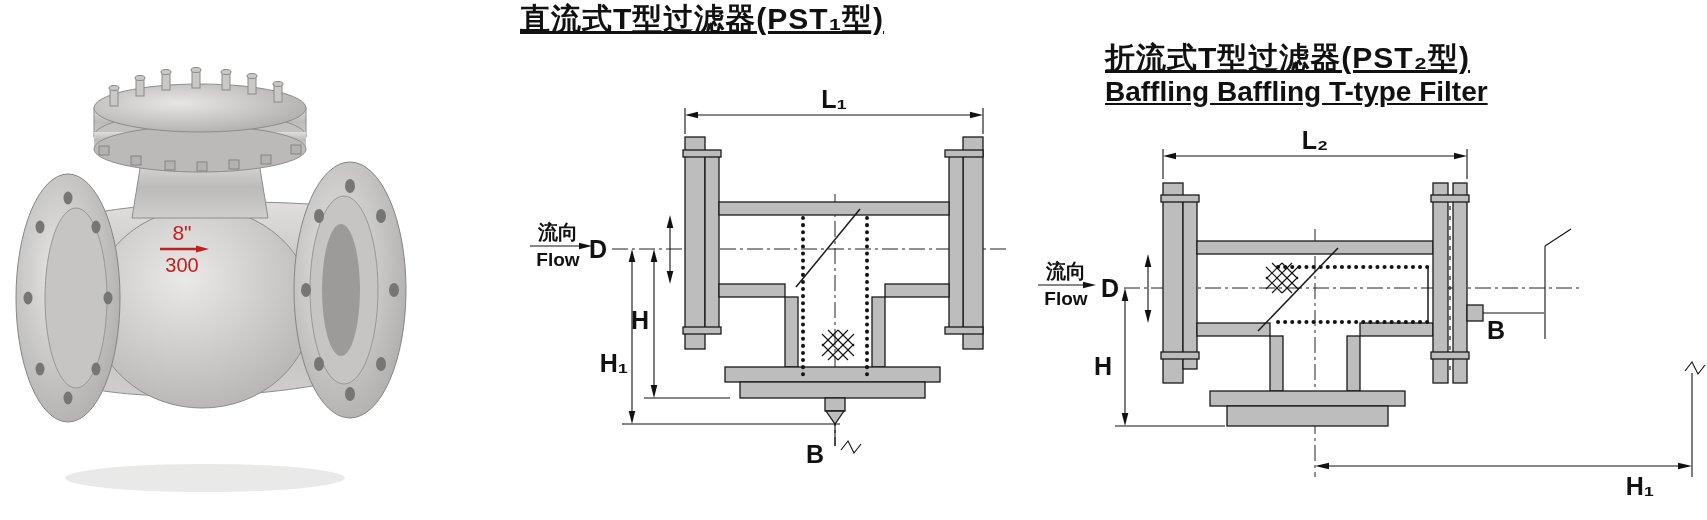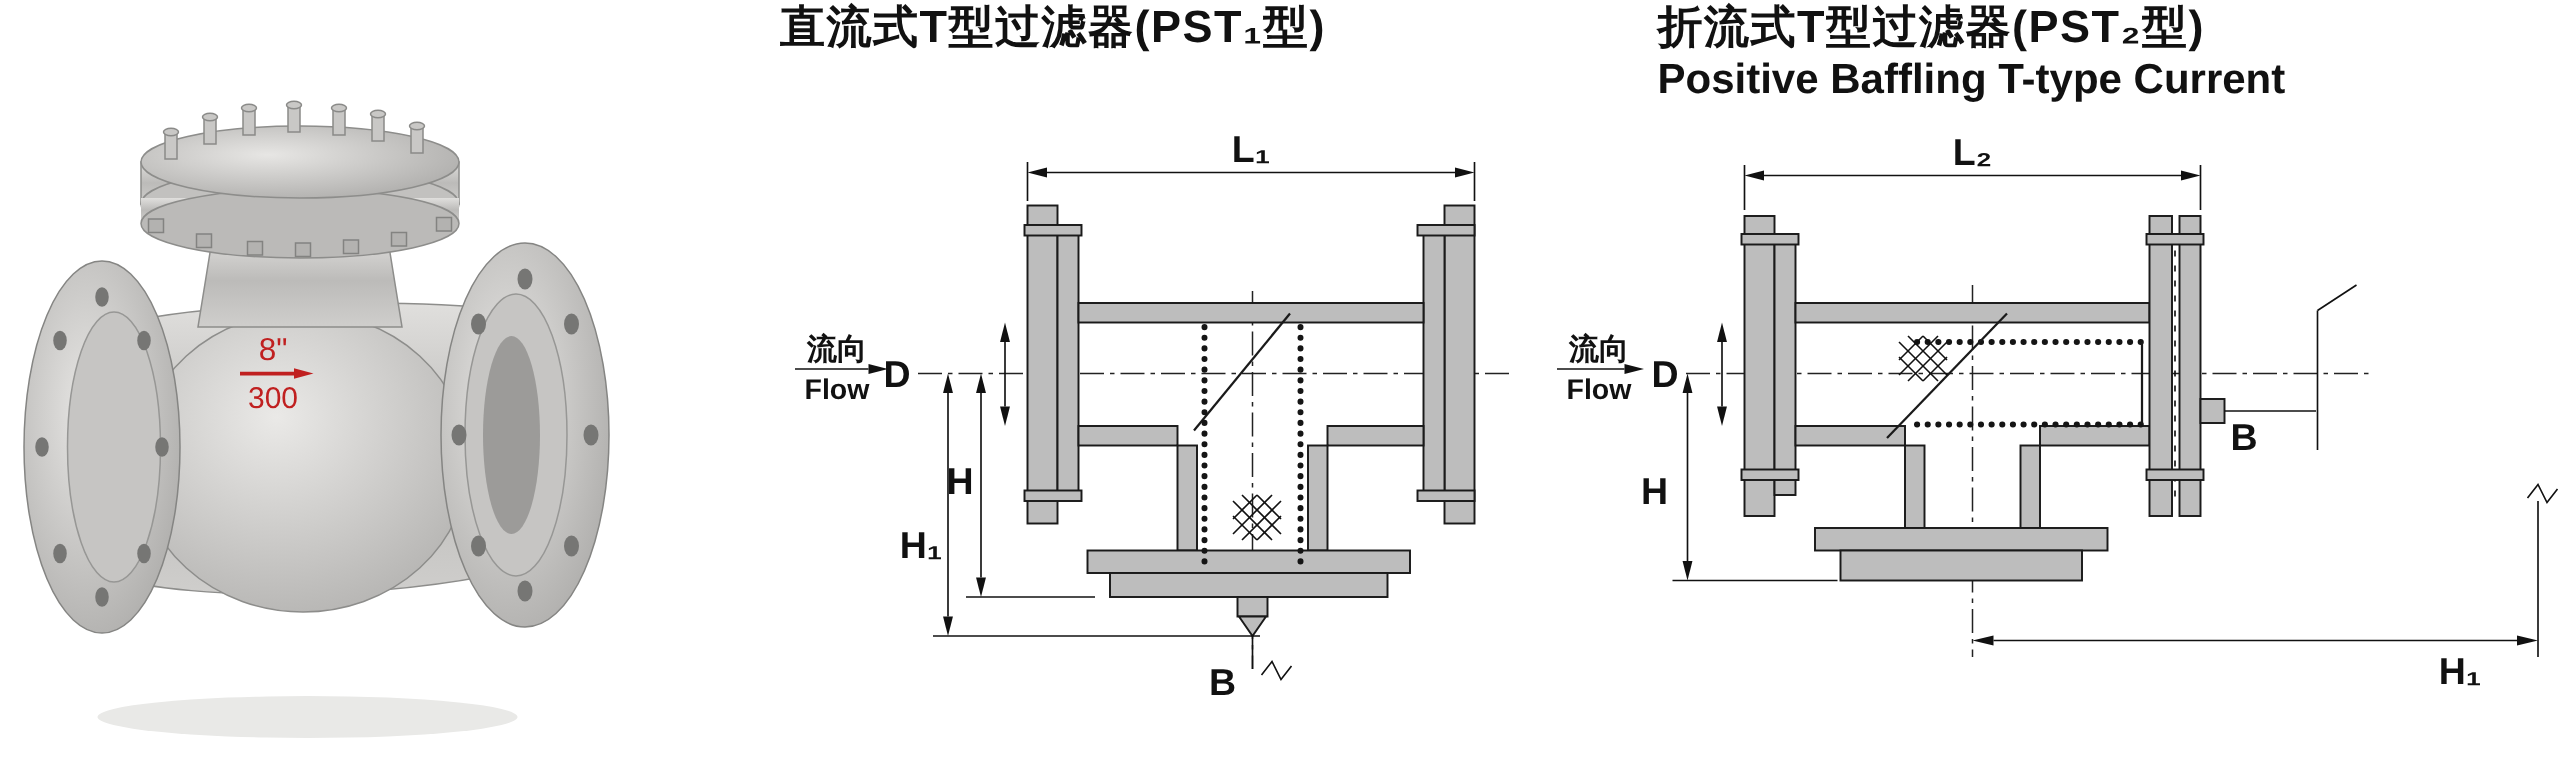--- a/index.html
+++ b/index.html
@@ -2,23 +2,23 @@
 <html><head>
 <meta charset="utf-8">
 <style>
   html,body{margin:0;padding:0;background:#fff;}
   .canvas{position:relative;width:1707px;height:520px;background:#fff;overflow:hidden;
           font-family:"Liberation Sans",sans-serif;color:#111;}
   .photo-area{position:absolute;left:0;top:28px;width:480px;height:488px;}
   .diagram{position:absolute;top:2px;}
   .diagram-left{left:500px;width:530px;}
   .diagram-right{left:1020px;width:687px;}
-  .titles{height:68px;line-height:1.16;}
+  .titles{height:68px;line-height:1.16;text-decoration:underline;}
   .diagram-left .titles{padding-left:20px;}
-  .diagram-right .titles{padding-left:85px;}
+  .diagram-right .titles{padding-left:85px;margin-top:39px;}
   .title-zh{font-size:30px;font-weight:bold;white-space:nowrap;letter-spacing:1px;}
   .title-en{font-size:28px;font-weight:bold;white-space:nowrap;}
   .drawing{display:block;margin-top:12px;}
   .drawing text{font-family:"Liberation Sans",sans-serif;font-weight:bold;fill:#111;}
   .steel{fill:#bdbdbd;stroke:#1a1a1a;stroke-width:1.3;}
   .wline{stroke:#1a1a1a;stroke-width:1.5;fill:none;}
   .cl{stroke:#222;stroke-width:1;stroke-dasharray:16 4 3 4;fill:none;}
   .dots{stroke:#151515;stroke-width:4;stroke-linecap:round;stroke-dasharray:0.1 7;fill:none;}
   .dim{stroke:#111;stroke-width:1.1;fill:none;}
   .arr{fill:#111;stroke:none;}
@@ -225,21 +225,21 @@
         <line class="dim" x1="335" y1="342" x2="335" y2="364"></line>
         <path class="dim" d="M341,368 l7,-9 l6,12 l7,-9"></path>
         <text x="315" y="381" font-size="25" text-anchor="middle">B</text>
       </g>
     </svg>
   </div>
 
   <div class="diagram diagram-right">
     <div class="titles">
       <div class="title-zh">折流式T型过滤器(PST₂型)</div>
-      <div class="title-en">Positive Baffling T-type Current</div>
+      <div class="title-en">Baffling Baffling T-type Filter</div>
     </div>
     <svg class="drawing" width="687" height="440" viewBox="0 0 687 440">
 
       <g>
         <line class="cl" x1="104" y1="167" x2="562" y2="167"></line>
         <line class="cl" x1="295" y1="108" x2="295" y2="356"></line>
       </g>
 
       <g>
 

